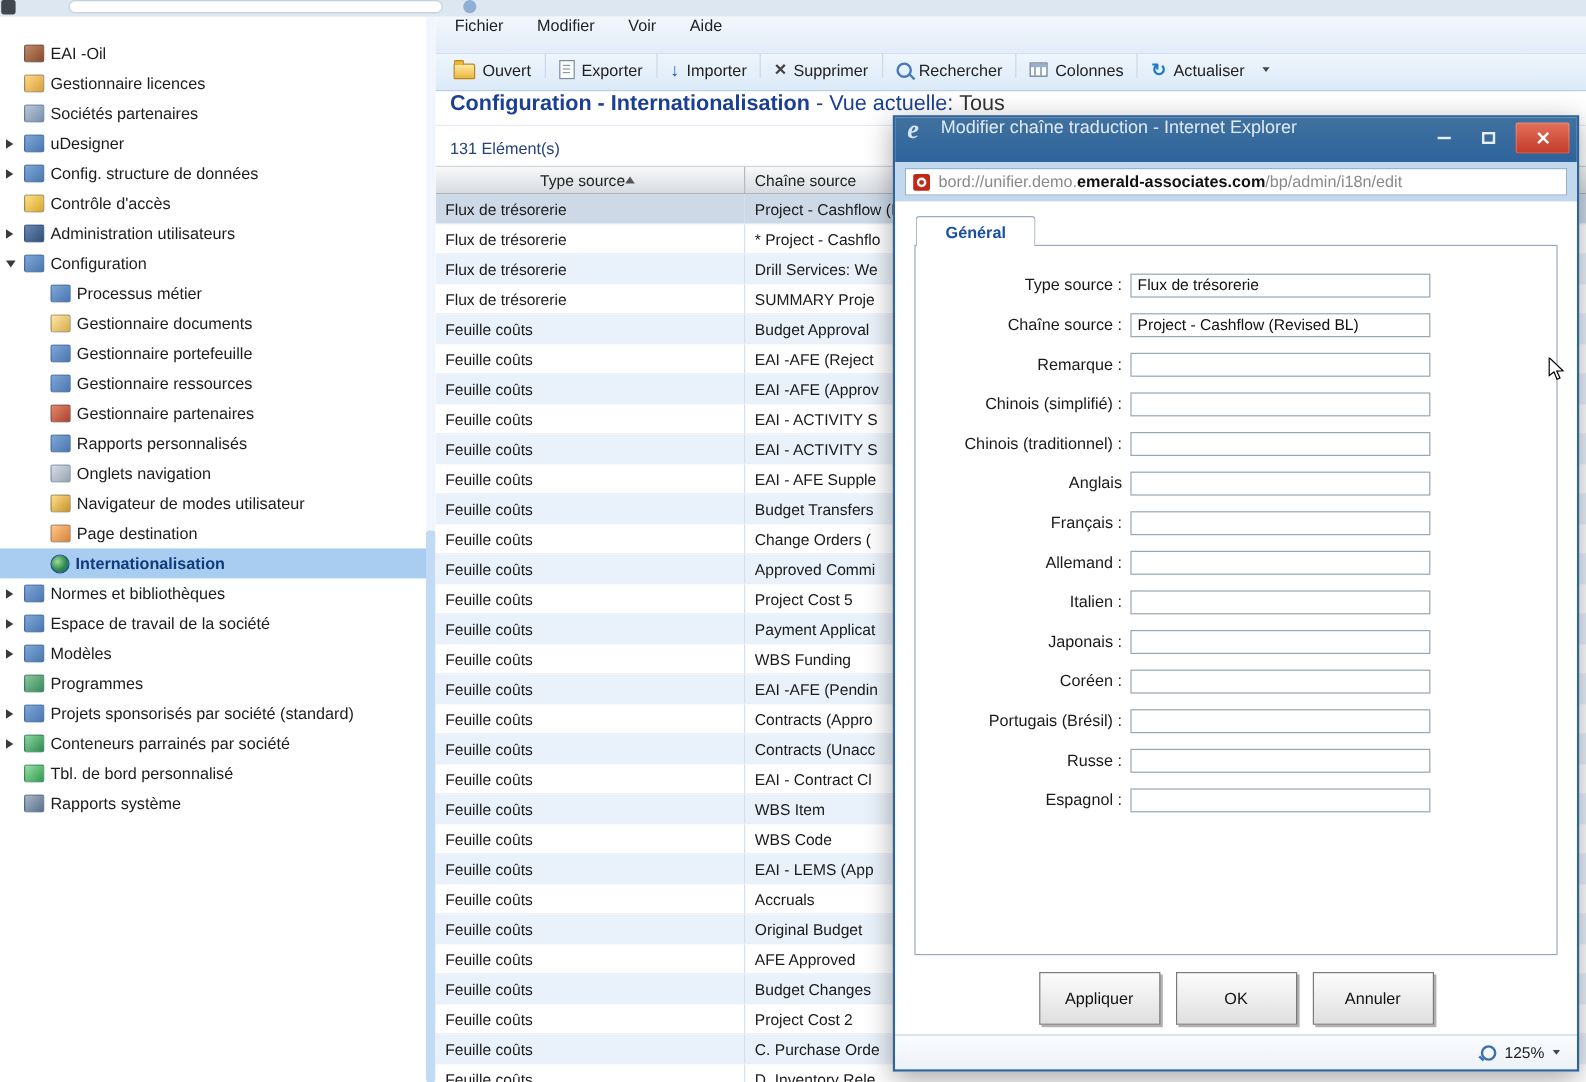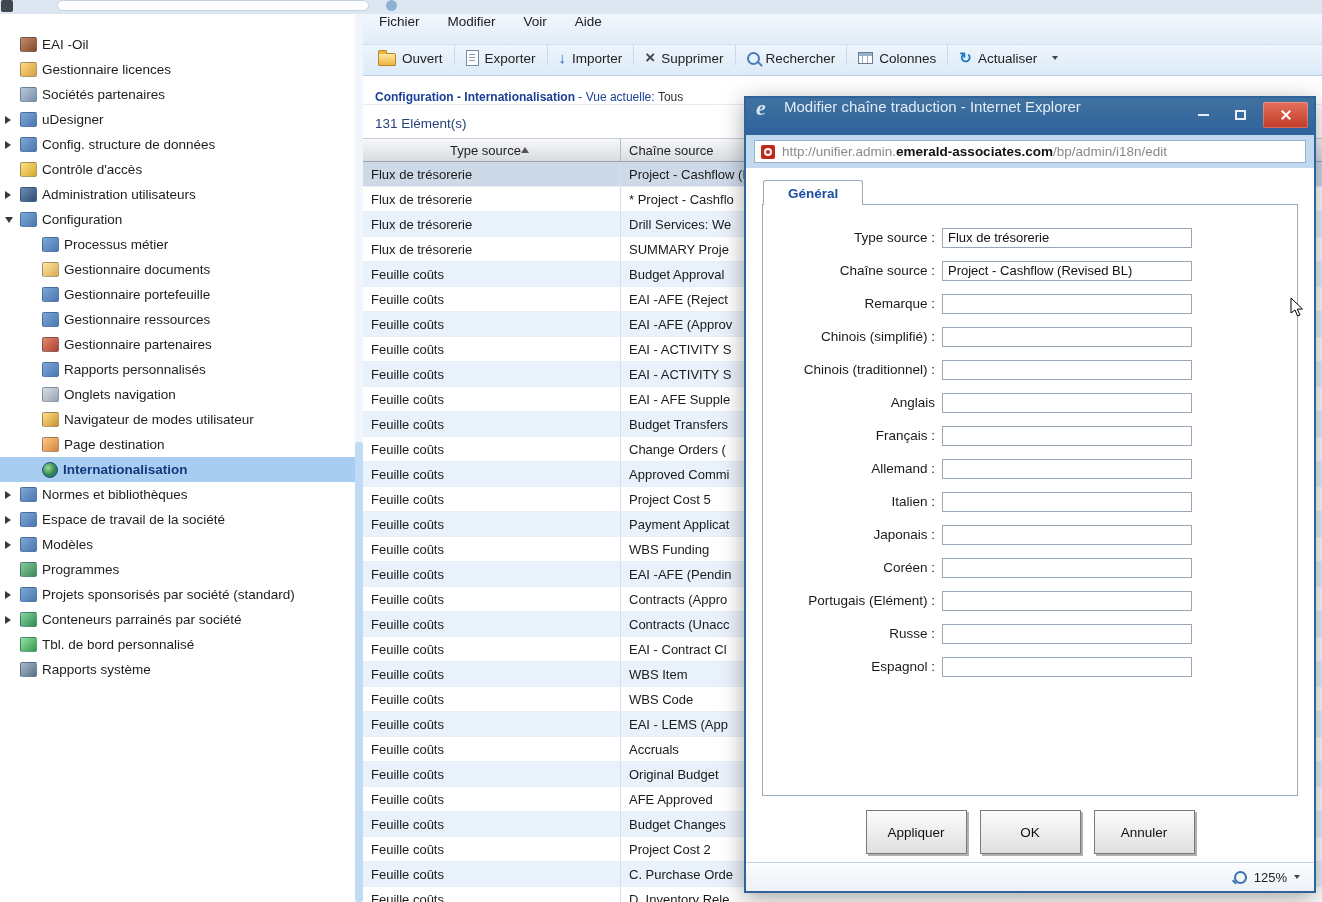--- a/index.html
+++ b/index.html
@@ -58,21 +58,21 @@
   .export-document-icon::before{content:"";position:absolute;left:2px;top:3px;width:6px;height:1px;background:#8899aa;box-shadow:0 3px 0 #8899aa,0 6px 0 #8899aa}
   .import-arrow-icon::before{content:"↓";color:#1e62c8;font-weight:bold;font-size:15px;line-height:1}
   .delete-x-icon::before{content:"×";color:#444;font-weight:bold;font-size:17px;line-height:.9}
   .search-icon{width:9px;height:9px;border:2px solid #4a7ab8;border-radius:50%;position:relative;display:inline-block}
   .search-icon::after{content:"";position:absolute;width:6px;height:2px;background:#4a7ab8;right:-5px;bottom:-2px;transform:rotate(45deg)}
   .columns-icon{width:15px;height:12px;border:1px solid #6a7a90;position:relative;box-sizing:border-box;
       background:linear-gradient(90deg,#fff 0 3px,#9ab0c8 3px 4px,#fff 4px 8px,#9ab0c8 8px 9px,#fff 9px 15px)}
   .columns-icon::before{content:"";position:absolute;left:0;top:0;width:100%;height:3px;background:#9ab0c8}
   .refresh-icon::before{content:"↻";color:#1e7ac8;font-weight:bold;font-size:15px;line-height:1}
 
-  .view-title{height:28px;display:flex;align-items:flex-end;padding-left:12px;font-size:12px;border-bottom:1px solid #e4ecf5}
+  .view-title{height:28px;display:flex;align-items:flex-start;padding-left:12px;font-size:18px;border-bottom:1px solid #e4ecf5}
   .view-title span{white-space:pre}
   .vt-main{font-weight:bold;color:#1b3f95}
   .vt-label{font-weight:normal;color:#1b3f95}
   .vt-value{color:#333}
   .count-row{height:36px;display:flex;align-items:center;padding-left:12px;font-size:13.5px;color:#26427c}
 
   .grid{position:absolute;left:0;top:124px;right:0;bottom:0;overflow:hidden}
   .grid-header{height:24px;display:flex;background:linear-gradient(#f7f8f9,#d8dce1);border-top:1px solid #c8ccd2;border-bottom:1px solid #9aa2ac;box-sizing:border-box}
   .gh-cell{font-size:13px;color:#222;display:flex;align-items:center;padding:0 8px;border-right:1px solid #b4bac2;box-sizing:border-box}
   .gh-c1{width:258px;justify-content:center}
@@ -468,21 +468,21 @@
           <span class="max-glyph"></span>
         </span>
       <span class="close-btn">
           <span class="x-glyph"></span>
         </span>
     </span>
   </div>
   <div class="dlg-addressbar">
     <div class="url-field">
       <span class="favicon"></span>
-      <span class="url-prefix">http://unifier.admin.</span>
+      <span class="url-prefix">bord://unifier.demo.</span>
         <span class="url-domain">emerald-associates.com</span>
         <span class="url-path">/bp/admin/i18n/edit</span>
     </div>
   </div>
   <div class="dlg-body">
     <div class="tabstrip">
       <div class="tab">Général</div>
     </div>
     <div class="panel" id="fields-panel">
         <div class="field">
@@ -523,21 +523,21 @@
         </div>
         <div class="field">
           <label class="field-label">Japonais :</label>
           <input class="field-input" type="text" style="">
         </div>
         <div class="field">
           <label class="field-label">Coréen :</label>
           <input class="field-input" type="text" style="">
         </div>
         <div class="field">
-          <label class="field-label">Portugais (Elément) :</label>
+          <label class="field-label">Portugais (Brésil) :</label>
           <input class="field-input" type="text" style="">
         </div>
         <div class="field">
           <label class="field-label">Russe :</label>
           <input class="field-input" type="text" style="">
         </div>
         <div class="field">
           <label class="field-label">Espagnol :</label>
           <input class="field-input" type="text" style="">
         </div>

